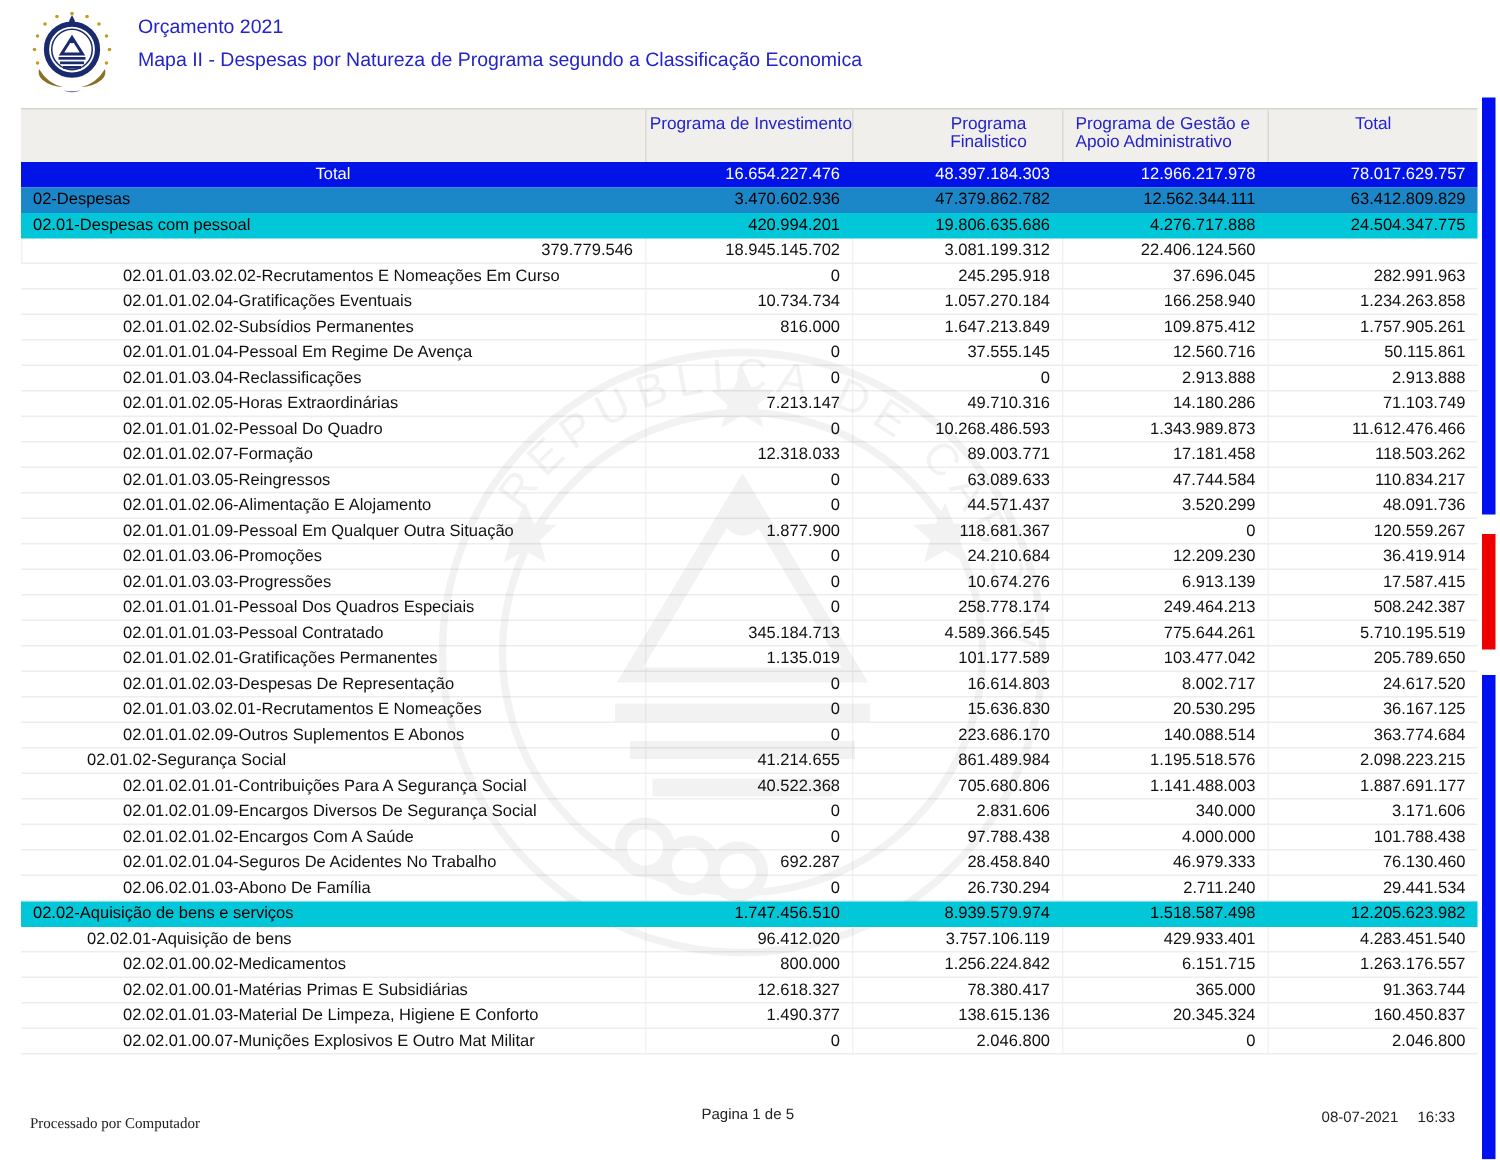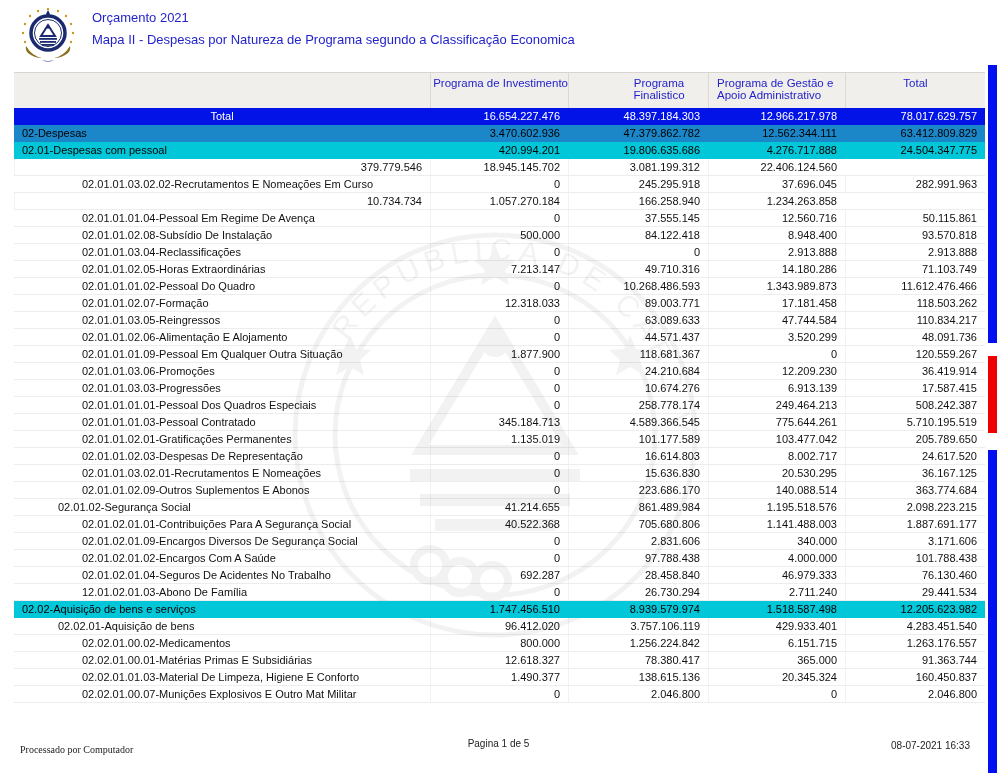--- a/index.html
+++ b/index.html
@@ -42,21 +42,21 @@
   .trow.total { background:var(--total-bg); color:#ffffff; border-bottom:none; }
   .trow.total .cell.label { text-align:center; padding-left:0; }
   .trow.level1 { background:var(--level1-bg); color:#000; border-bottom:none; }
   .trow.level2 { background:var(--level2-bg); color:#000; border-bottom:none; }
   .trow.total .cell.num, .trow.level1 .cell.num, .trow.level2 .cell.num { border-left-color:transparent; }
   
   .doc-footer { position:absolute; left:0; top:740px; width:985px; font-size:10px; color:#222; }
   .foot-left { position:absolute; left:20px; top:4px;font-family:Liberation Serif, serif; }
   .foot-center { position:absolute; left:0; right:0; text-align:center; top:-2px;margin-left:12px; }
   .foot-right { position:absolute; right:15px; top:0; }
-  .foot-right .ftime { }
+  .foot-right .ftime { margin-left:10px; }
   
   .edge-bar { position:absolute; left:988px; width:9px; z-index:2; }
   .edge-blue-top { top:65px; height:278px; background:var(--edge-blue); }
   .edge-red { top:356px; height:77px; background:var(--edge-red); }
   .edge-blue-bottom { top:450px; height:323px; background:var(--edge-blue); }
 </style>
 </head>
 <body>
 
 <div class="page">
@@ -167,38 +167,39 @@
           <div class="cell num">22.406.124.560</div>
         </div>
         <div class="trow leaf ind3">
           <div class="cell label">02.01.01.03.02.02-Recrutamentos E Nomeações Em Curso</div>
           <div class="cell num">0</div>
           <div class="cell num">245.295.918</div>
           <div class="cell num">37.696.045</div>
           <div class="cell num">282.991.963</div>
         </div>
         <div class="trow leaf ind3">
+          <div class="cell label">02.01.01.02.04-Gratificações Eventuais</div>
           <div class="cell num">10.734.734</div>
           <div class="cell num">1.057.270.184</div>
           <div class="cell num">166.258.940</div>
           <div class="cell num">1.234.263.858</div>
         </div>
         <div class="trow leaf ind3">
+          <div class="cell label">02.01.01.02.02-Subsídios Permanentes</div>
+          <div class="cell num">816.000</div>
+          <div class="cell num">1.647.213.849</div>
+          <div class="cell num">109.875.412</div>
+          <div class="cell num">1.757.905.261</div>
+        </div>
+        <div class="trow leaf ind3">
           <div class="cell label">02.01.01.01.04-Pessoal Em Regime De Avença</div>
           <div class="cell num">0</div>
           <div class="cell num">37.555.145</div>
           <div class="cell num">12.560.716</div>
           <div class="cell num">50.115.861</div>
-        </div>
-        <div class="trow leaf ind3">
-          <div class="cell label">02.01.01.02.08-Subsídio De Instalação</div>
-          <div class="cell num">500.000</div>
-          <div class="cell num">84.122.418</div>
-          <div class="cell num">8.948.400</div>
-          <div class="cell num">93.570.818</div>
         </div>
         <div class="trow leaf ind3">
           <div class="cell label">02.01.01.03.04-Reclassificações</div>
           <div class="cell num">0</div>
           <div class="cell num">0</div>
           <div class="cell num">2.913.888</div>
           <div class="cell num">2.913.888</div>
         </div>
         <div class="trow leaf ind3">
           <div class="cell label">02.01.01.02.05-Horas Extraordinárias</div>
@@ -327,21 +328,21 @@
           <div class="cell num">101.788.438</div>
         </div>
         <div class="trow leaf ind3">
           <div class="cell label">02.01.02.01.04-Seguros De Acidentes No Trabalho</div>
           <div class="cell num">692.287</div>
           <div class="cell num">28.458.840</div>
           <div class="cell num">46.979.333</div>
           <div class="cell num">76.130.460</div>
         </div>
         <div class="trow leaf ind3">
-          <div class="cell label">12.01.02.01.03-Abono De Família</div>
+          <div class="cell label">02.06.02.01.03-Abono De Família</div>
           <div class="cell num">0</div>
           <div class="cell num">26.730.294</div>
           <div class="cell num">2.711.240</div>
           <div class="cell num">29.441.534</div>
         </div>
         <div class="trow level2 ind1">
           <div class="cell label">02.02-Aquisição de bens e serviços</div>
           <div class="cell num">1.747.456.510</div>
           <div class="cell num">8.939.579.974</div>
           <div class="cell num">1.518.587.498</div>

